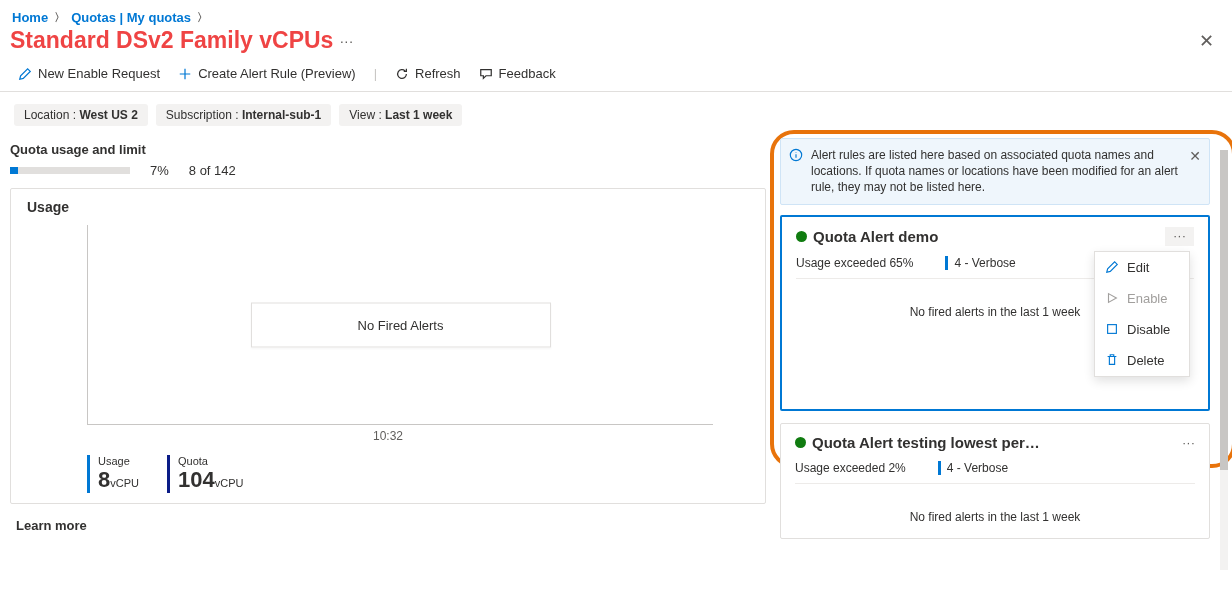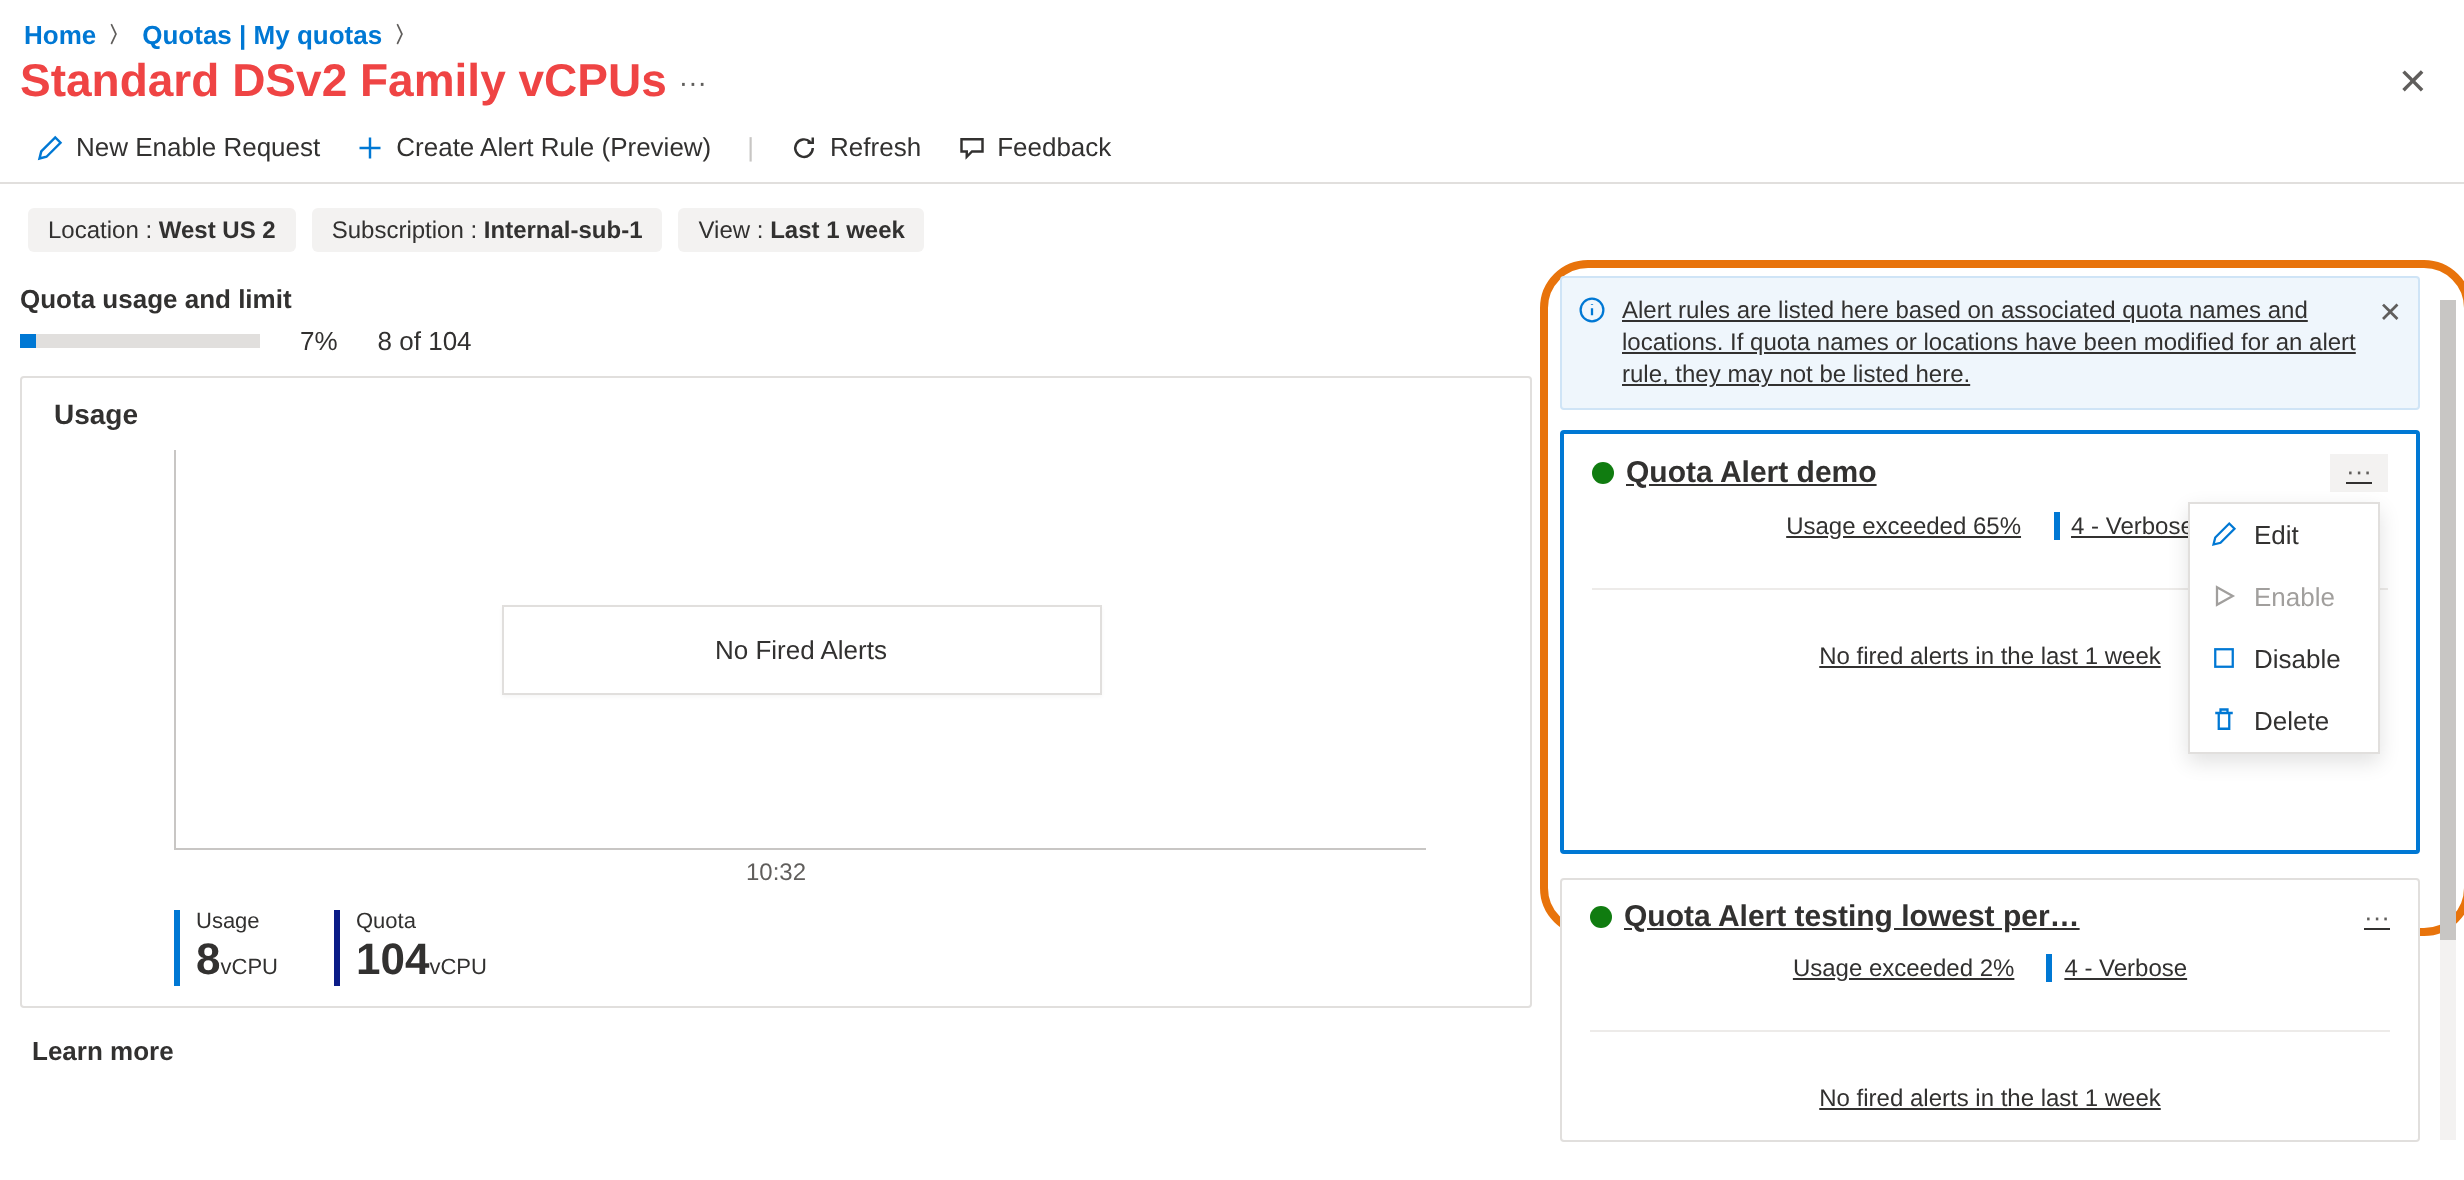--- a/index.html
+++ b/index.html
@@ -13,21 +13,21 @@
     .close-x { font-size:18px; color:#605e5c; cursor:pointer; font-weight:300; }
     .toolbar { display:flex; align-items:center; gap:18px; padding:6px 16px 10px 18px; border-bottom:1px solid #e1dfdd; }
     .tb-item { display:flex; align-items:center; gap:6px; color:#323130; cursor:pointer; font-size:13px; }
     .tb-item svg { width:14px; height:14px; }
     .tb-sep { color:#c8c6c4; }
     .filters { display:flex; gap:8px; padding:12px 14px 8px; }
     .pill { background:#f3f2f1; border-radius:3px; padding:4px 10px; font-size:12px; cursor:pointer; color:#323130; }
     .pill b { font-weight:600; }
     .content { display:flex; gap:10px; padding:4px 0 0 10px; }
     .left { flex:0 0 760px; padding-right:4px; }
-    .right-wrap { flex:1; position:relative; padding-right:22px;text-decoration:underline; }
+    .right-wrap { flex:1; position:relative; padding-right:22px; }
     .sect-h { font-weight:600; font-size:13px; margin:4px 0 6px 0; }
     .progress-row { display:flex; align-items:center; gap:20px; margin-bottom:10px; }
     .bar { width:120px; height:7px; background:#e1dfdd; position:relative; }
     .bar-fill { position:absolute; left:0; top:0; bottom:0; width:7%; background:#0078D4; }
     .usage-card { border:1px solid #e1dfdd; border-radius:2px; padding:10px 16px 10px; margin-bottom:10px; }
     .chart { position:relative; border-left:1px solid #c8c6c4; border-bottom:1px solid #c8c6c4; height:200px; margin:10px 36px 2px 60px; }
     .no-alerts { position:absolute; left:50%; top:50%; transform:translate(-50%,-50%); width:300px; border:1px solid #e1dfdd; padding:14px 0; text-align:center; box-shadow:0 1px 2px rgba(0,0,0,.04); font-size:13px; color:#323130;}
     .x-tick { text-align:center; color:#605e5c; font-size:12px; margin-top:4px; }
     .stats { display:flex; gap:28px; margin:12px 0 0 60px; align-items:flex-start; }
     .stat { border-left:3px solid #0078D4; padding-left:8px; }
@@ -44,21 +44,21 @@
     .info-banner { background:#eff6fc; border:1px solid #cfe4f6; border-radius:2px; padding:8px 28px 8px 30px; position:relative; font-size:12px; color:#323130; line-height:1.35; margin-bottom:10px; }
     .info-banner .i-icon { position:absolute; left:8px; top:9px; }
     .info-banner .i-icon svg{width:14px;height:14px;}
     .info-banner .x { position:absolute; right:8px; top:8px; cursor:pointer; color:#605e5c; font-size:14px;}
     .alert-card { border:1px solid #e1dfdd; border-radius:2px; padding:10px 14px 14px; margin-bottom:12px; background:#fff; position:relative;}
     .alert-card.active { border:2px solid #0078D4; }
     .alert-card .card-head { display:flex; align-items:center; justify-content:space-between; }
     .alert-title { display:flex; align-items:center; gap:6px; font-size:15px; font-weight:600; }
     .status-dot { width:11px; height:11px; border-radius:50%; background:#107c10; }
     .card-menu-btn { background:#f3f2f1; padding:2px 8px 4px; cursor:pointer; color:#605e5c; font-size:13px; line-height:1; }
-    .alert-sub { display:flex; gap:16px; margin-top:10px; font-size:12px; color:#323130; border-bottom:1px solid #edebe9; padding-bottom:24px;justify-content:center;}
+    .alert-sub { display:flex; gap:32px; margin-top:10px; font-size:12px; color:#323130; border-bottom:1px solid #edebe9; padding-bottom:8px;}
     .sev { border-left:3px solid #0078D4; padding-left:6px; }
     .fired { text-align:center; margin-top:26px; font-size:12px; color:#323130;}
     .highlight { position:absolute; border:4px solid #e8730b; border-radius:24px; pointer-events:none; }
     .ctx-menu { position:absolute; right:18px; top:34px; width:96px; background:#fff; border:1px solid #e1dfdd; box-shadow:0 4px 10px rgba(0,0,0,.12); z-index:5;}
     .ctx-item { display:flex; align-items:center; gap:8px; padding:8px 10px; font-size:13px; cursor:pointer; color:#323130;}
     .ctx-item.disabled { color:#a19f9d; cursor:default; }
     .ctx-item svg { width:14px; height:14px; }
     .scrollbar-fake { position:absolute; right:4px; top:150px; width:8px; height:420px; background:#f3f2f1;}
     .scrollbar-fake .thumb { position:absolute; top:0; left:0; right:0; height:320px; background:#c8c6c4; }
   </style>
@@ -115,21 +115,21 @@
 </div>
 
 <div class="content">
   <div class="left">
     <div class="sect-h">Quota usage and limit</div>
     <div class="progress-row">
       <div class="bar">
           <div class="bar-fill"></div>
         </div>
       <span>7%</span>
-      <span>8 of 104</span>
+      <span>8 of 142</span>
     </div>
 
     <div class="usage-card">
       <div style="font-weight:600;font-size:14px;">Usage</div>
       <div class="chart">
         <div class="no-alerts">No Fired Alerts</div>
       </div>
       <div class="x-tick">10:32</div>
       <div class="stats">
         <div class="stat">

